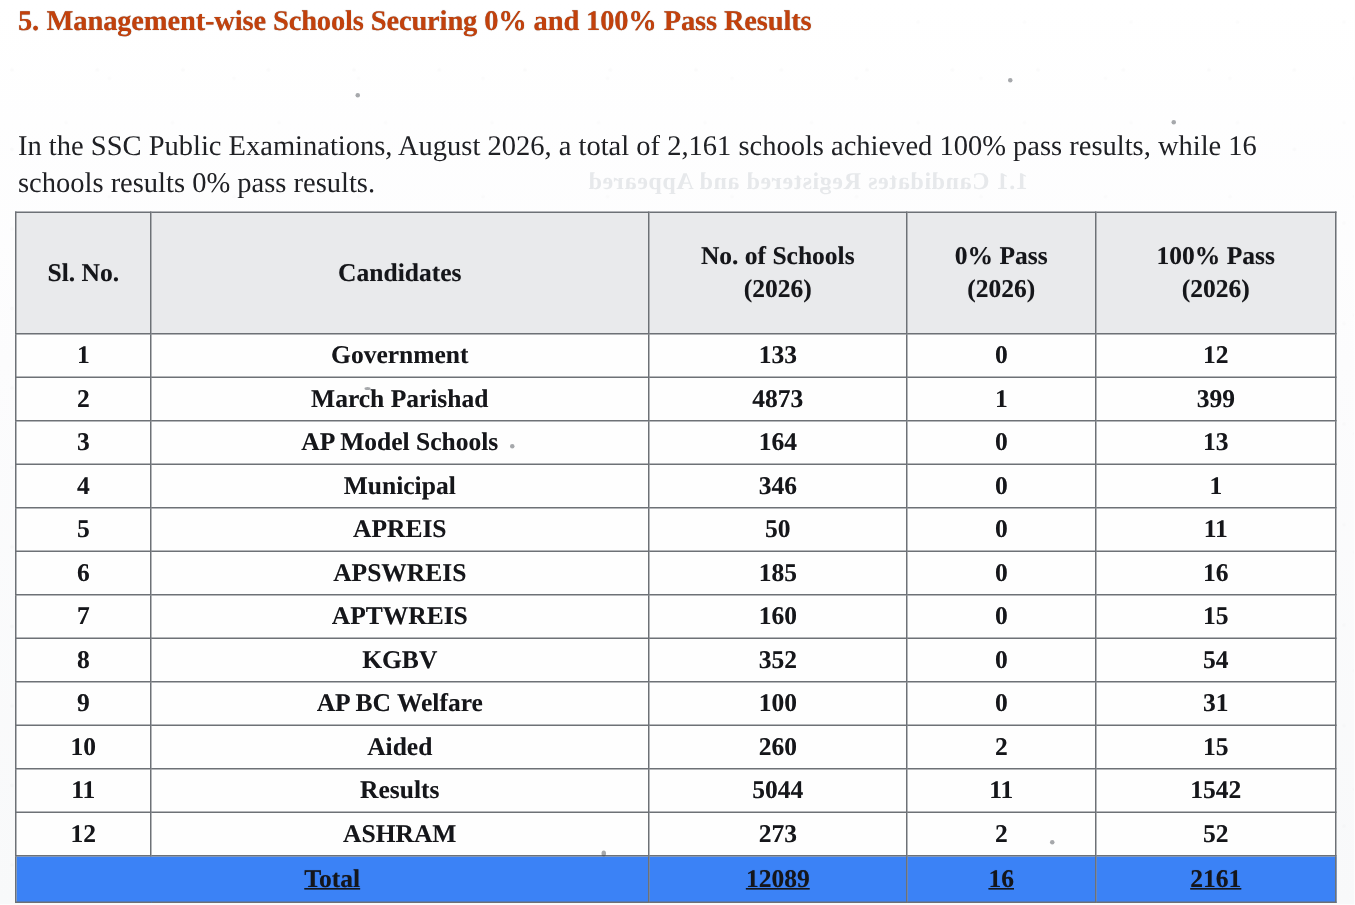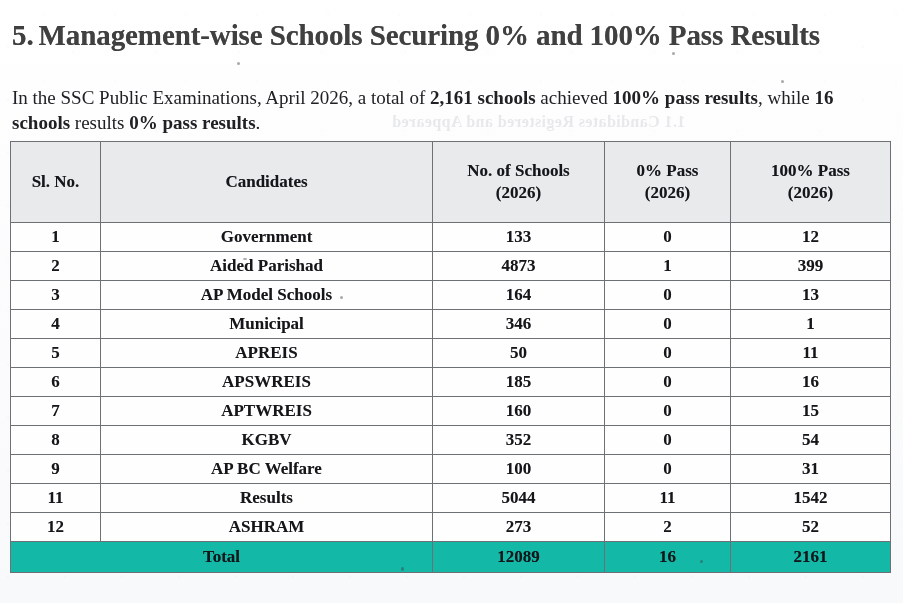--- a/index.html
+++ b/index.html
@@ -49,41 +49,41 @@
   #ghost-1 { left: 392px; top: 113px; font-size: 16px; letter-spacing: .4px; }
   #ghost-2 { left: 250px; top: 330px; font-size: 15px; color: rgba(120,128,140,.10); }
   #ghost-3 { left: 470px; top: 343px; font-size: 15px; color: rgba(120,128,140,.11); }
 
   .content { position: relative; }
 
   
   #section-heading {
     position: absolute;
     left: 12px;
-    top: 19px;
-    font-size: 29px;
+    top: 4px;
+    font-size: 19px;
     font-weight: bold;
     letter-spacing: -0.1px;
-    color: #404040;
+    color: #c2410c;
     white-space: nowrap;
     text-shadow: 0 0 .6px rgba(0,0,0,.5);
   }
   #section-heading .num { margin-right: 5px; }
 
   
   #intro-paragraph {
     position: absolute;
     left: 12px;
     top: 66px;
     width: 880px;
     font-size: 19px;
     line-height: 25px;
     color: #202125;
   }
-  #intro-paragraph b { font-weight: bold; }
+  #intro-paragraph b { font-weight: normal; }
 
   
   #results-table {
     position: absolute;
     left: 10px;
     top: 141px;
     width: 880px;
     border-collapse: collapse;
     table-layout: fixed;
     background: #fefefe;
@@ -124,24 +124,25 @@
   }
   td.sl    { text-align: center; }
   td.mgmt  { text-align: center; padding-left: 10px; }
   td.num   { text-align: center; }
   td.zero  { text-align: center; }
   td.hund  { text-align: center; }
 
   tfoot td {
     height: 30px;
     line-height: 30px;
-    background: #14b8a6;
+    background: #3b82f6;
     font-weight: bold;
     font-size: 18px;
     text-shadow: 0 0 .5px rgba(0,0,0,.4);
+    text-decoration: underline;
   }
   tfoot td.total-label { text-align: center; }
   tfoot td.num, tfoot td.zero, tfoot td.hund { }
 
   
   .speck {
     position: absolute;
     background: rgba(60,64,70,.45);
     border-radius: 50%;
     pointer-events: none;
@@ -156,21 +157,21 @@
 <div class="ghost" id="ghost-1">1.1 Candidates Registered and Appeared</div>
 <div class="ghost" id="ghost-2">Registered</div>
 <div class="ghost" id="ghost-3">Appeared</div>
 
 <div class="content">
 
   <div id="section-heading">
     <span class="num">5.</span><span>Management-wise Schools Securing 0% and 100% Pass Results</span>
   </div>
 
-  <p id="intro-paragraph"><span>In the SSC Public Examinations, April 2026, a total of </span><b>2,161 schools</b><span> achieved </span><b>100% pass results</b><span>, while </span><b>16 schools</b><span> results </span><b>0% pass results</b><span>.</span></p>
+  <p id="intro-paragraph"><span>In the SSC Public Examinations, August 2026, a total of </span><b>2,161 schools</b><span> achieved </span><b>100% pass results</b><span>, while </span><b>16 schools</b><span> results </span><b>0% pass results</b><span>.</span></p>
 
   <table id="results-table">
     <colgroup>
       <col class="c-sl">
         <col class="c-mgmt">
         <col class="c-num">
         <col class="c-zero">
         <col class="c-hund">
     </colgroup>
     <thead>
@@ -198,21 +199,21 @@
     <tbody id="table-body">
         <tr>
           <td class="sl">1</td>
           <td class="mgmt">Government</td>
           <td class="num">133</td>
           <td class="zero">0</td>
           <td class="hund">12</td>
         </tr>
         <tr>
           <td class="sl">2</td>
-          <td class="mgmt">Aided Parishad</td>
+          <td class="mgmt">March Parishad</td>
           <td class="num">4873</td>
           <td class="zero">1</td>
           <td class="hund">399</td>
         </tr>
         <tr>
           <td class="sl">3</td>
           <td class="mgmt">AP Model Schools</td>
           <td class="num">164</td>
           <td class="zero">0</td>
           <td class="hund">13</td>
@@ -251,20 +252,27 @@
           <td class="num">352</td>
           <td class="zero">0</td>
           <td class="hund">54</td>
         </tr>
         <tr>
           <td class="sl">9</td>
           <td class="mgmt">AP BC Welfare</td>
           <td class="num">100</td>
           <td class="zero">0</td>
           <td class="hund">31</td>
+        </tr>
+        <tr>
+          <td class="sl">10</td>
+          <td class="mgmt">Aided</td>
+          <td class="num">260</td>
+          <td class="zero">2</td>
+          <td class="hund">15</td>
         </tr>
         <tr>
           <td class="sl">11</td>
           <td class="mgmt">Results</td>
           <td class="num">5044</td>
           <td class="zero">11</td>
           <td class="hund">1542</td>
         </tr>
         <tr>
           <td class="sl">12</td>

